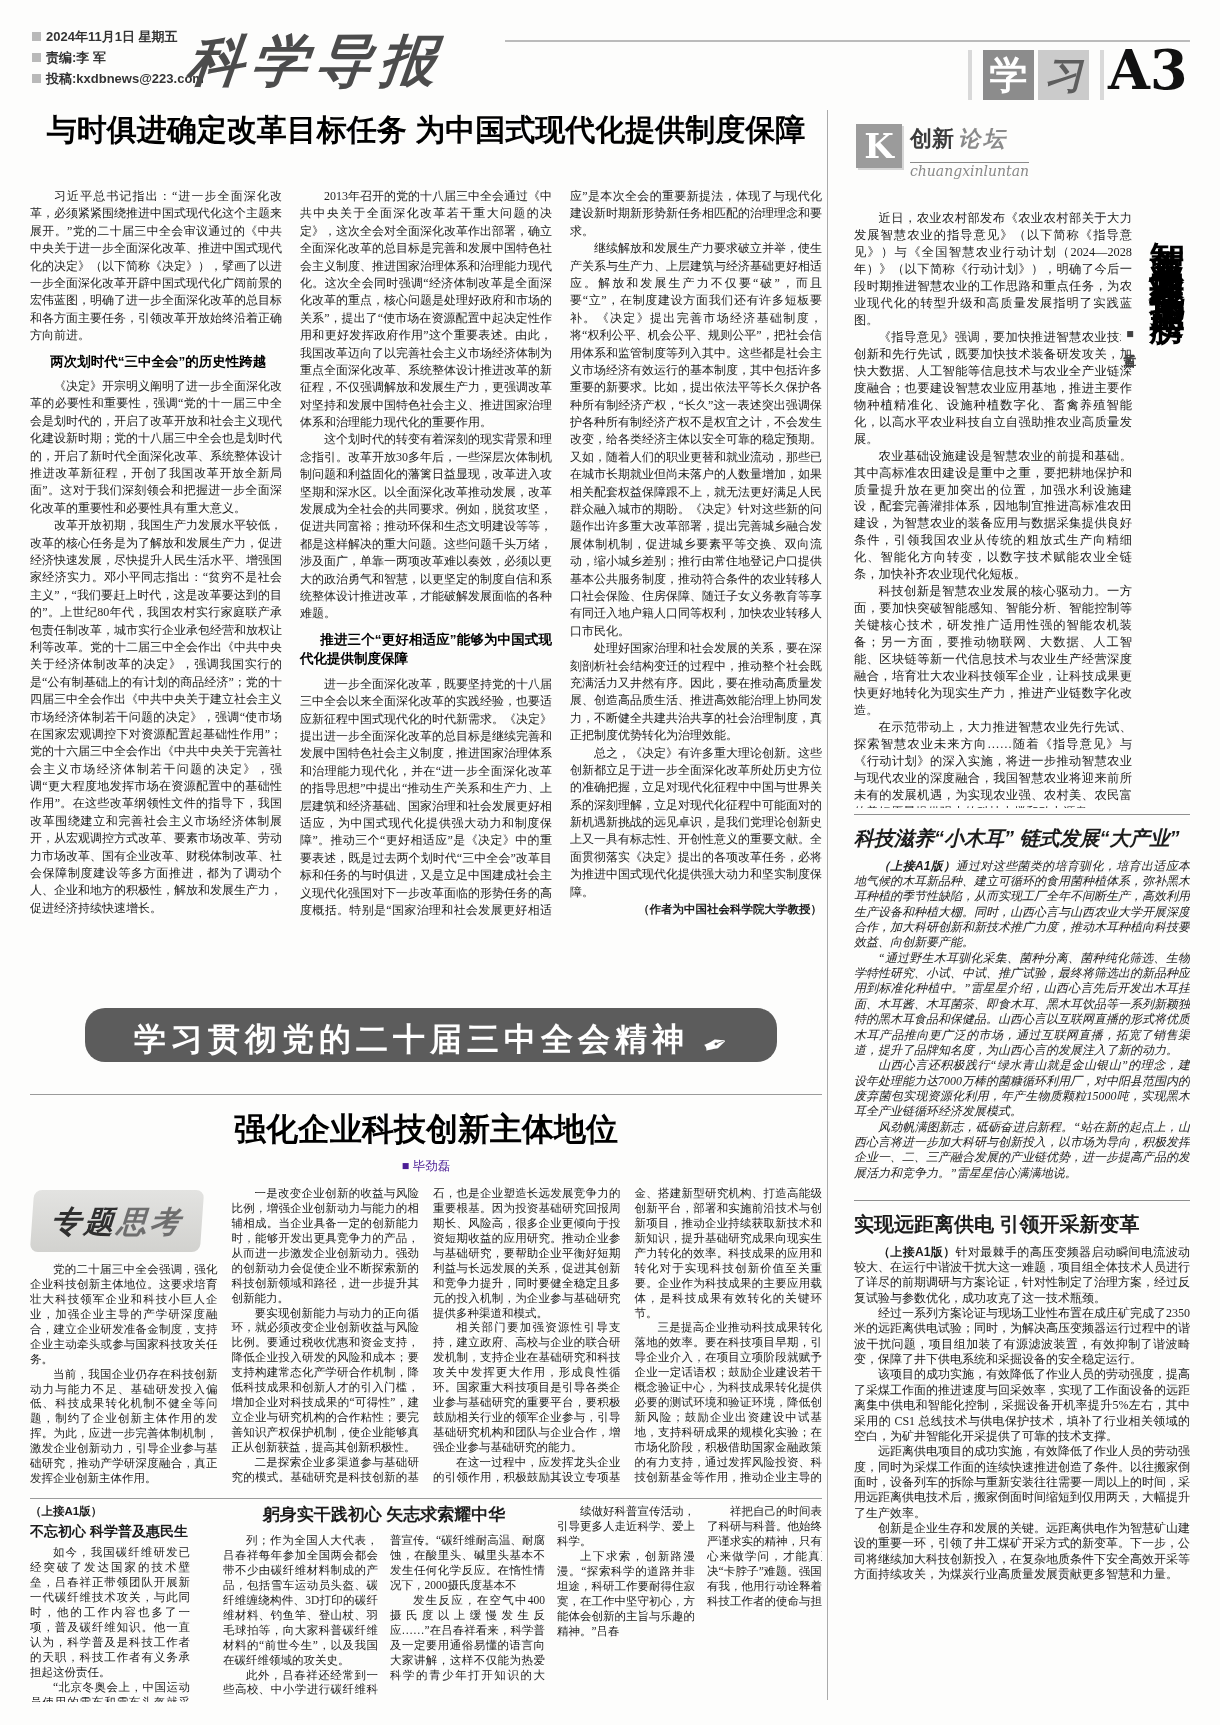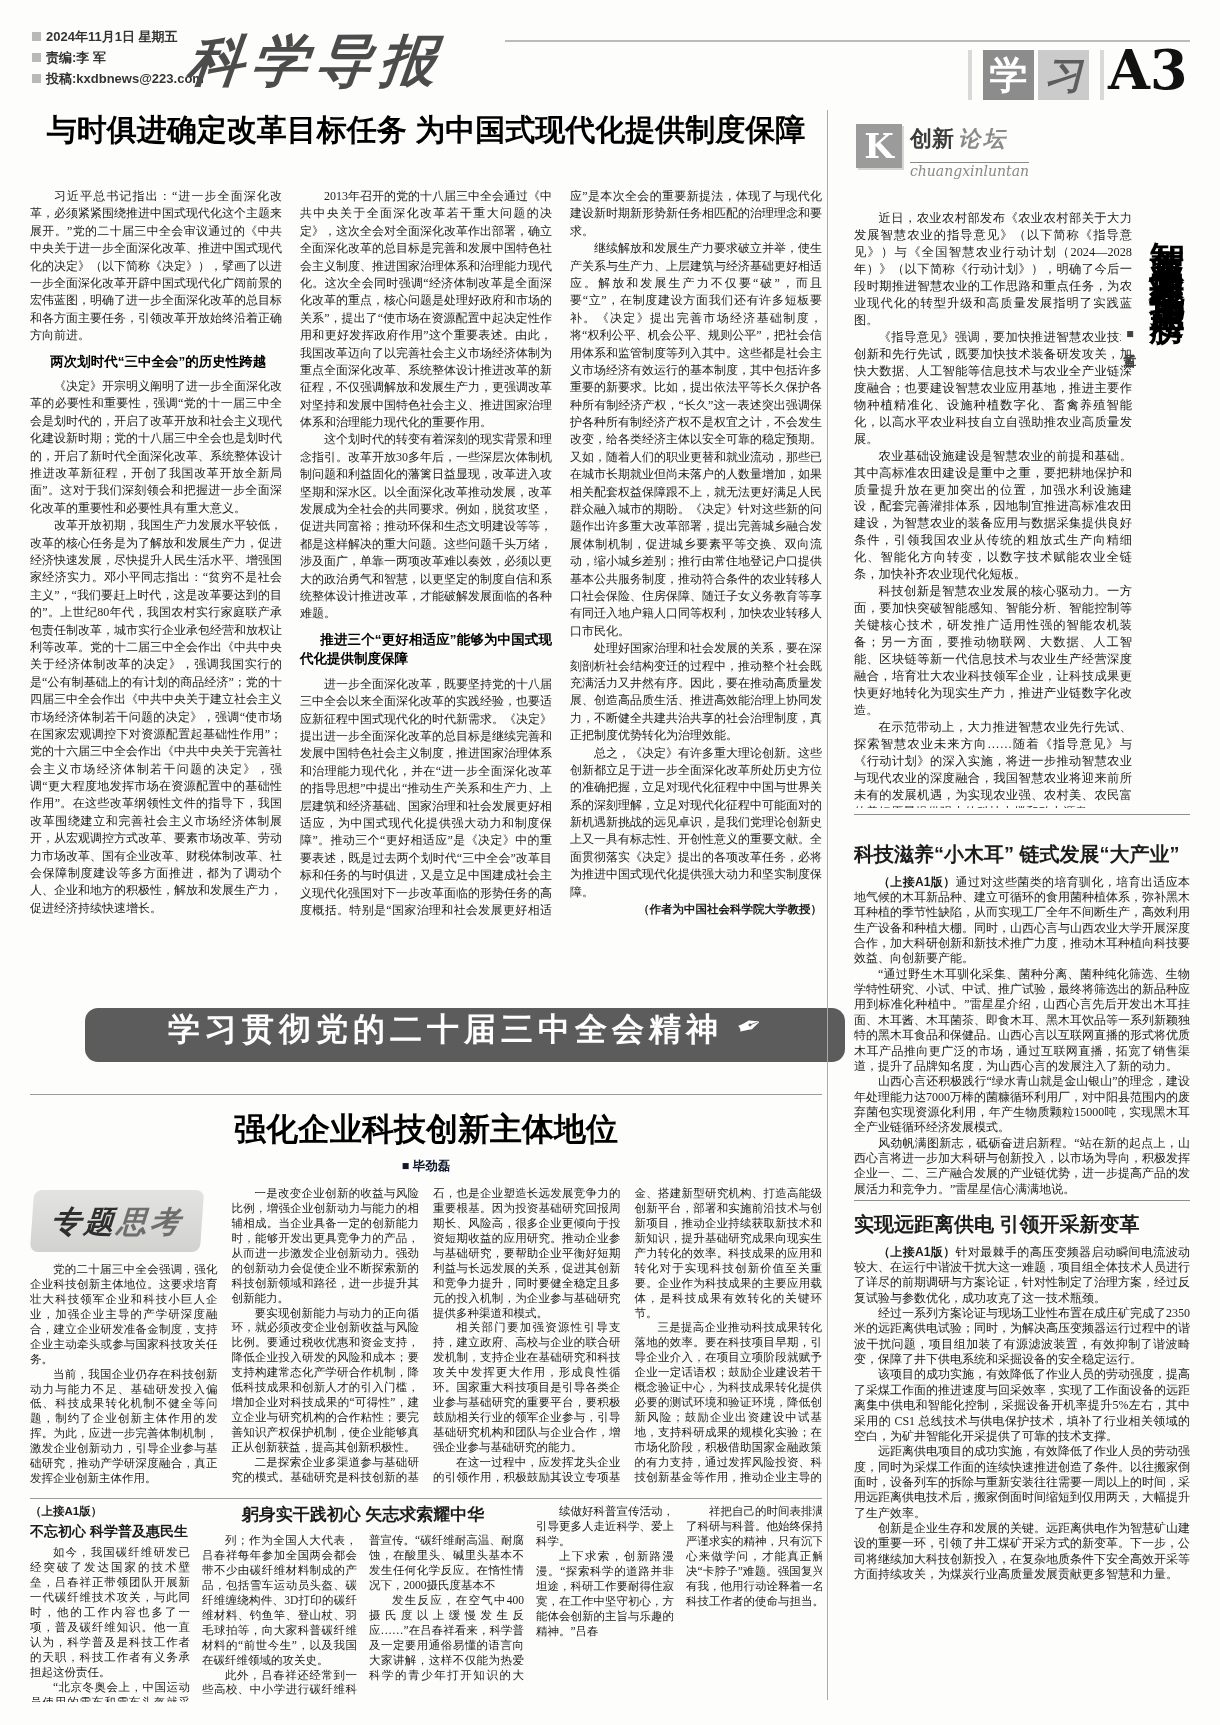--- a/index.html
+++ b/index.html
@@ -30,47 +30,47 @@
             font-family:"Liberation Sans",sans-serif;font-size:13px;font-weight:bold;color:#444;}
   .m-body{position:absolute;left:30px;top:188px;width:792px;height:806px;
           column-count:3;column-gap:18px;overflow:hidden;
           font-size:12px;line-height:1.45;text-align:justify;}
   .m-body p,.flow p{margin:0;text-indent:2em;}
   h4.t-h{margin:7px 0;font-family:"Liberation Sans",sans-serif;font-size:13.5px;
          text-indent:1.5em;color:#000;}
   p.t-author{text-align:right;font-weight:bold;text-indent:0;font-family:"Liberation Sans",sans-serif;font-size:11.5px;}
   p.t-lead b{font-family:"Liberation Sans",sans-serif;}
   
-  .banner{position:absolute;left:85px;top:1008px;width:760px;height:54px;background:#5c5c5c;
-          border-radius:13px;display:flex;align-items:flex-start;justify-content:center;gap:14px;}
+  .banner{position:absolute;left:85px;top:1008px;width:692px;height:54px;background:#5c5c5c;
+          border-radius:20px;display:flex;align-items:flex-end;justify-content:center;gap:14px;}
   .banner .txt{color:#fff;font-family:"Liberation Sans",sans-serif;font-weight:900;
                font-size:32px;letter-spacing:5px;white-space:nowrap;}
   .banner .pen{color:#fff;font-size:30px;transform:rotate(-20deg);}
   .rule-h{position:absolute;left:30px;width:792px;height:1px;background:#9a9a9a;}
   
   .e-title{position:absolute;left:30px;top:1108px;width:792px;text-align:center;
            font-family:"Liberation Sans",sans-serif;font-weight:900;font-size:32px;color:#000;}
   .e-byline{position:absolute;left:30px;top:1158px;width:792px;text-align:center;
-            font-family:"Liberation Sans",sans-serif;font-size:12.5px;font-weight:bold;color:#0f172a;}
+            font-family:"Liberation Sans",sans-serif;font-size:12.5px;font-weight:normal;color:#4c1d95;}
   .e-body{position:absolute;left:30px;top:1186px;width:792px;height:302px;
           column-count:4;column-gap:14px;overflow:hidden;
           font-size:11.5px;line-height:1.3;text-align:justify;}
   .zt-badge{width:170px;height:62px;margin:4px 0 10px 2px;background:linear-gradient(#e3e3e1,#d2d2cf);
             border-radius:8px;display:flex;align-items:center;justify-content:center;
             font-family:"DejaVu Serif",serif;font-style:italic;font-weight:bold;font-size:30px;
             letter-spacing:3px;transform:skewX(-4deg);}
   .zt-badge .b1{color:#2f2f2f;}
   .zt-badge .b2{color:#6e6e6e;}
   
   .bottom{position:absolute;left:30px;top:1504px;width:792px;height:198px;display:flex;gap:12px;
           font-size:11.5px;line-height:1.3;text-align:justify;overflow:hidden;}
   .b-col1{width:160px;flex:0 0 auto;}
   .b-link{font-family:"Liberation Sans",sans-serif;font-weight:bold;font-size:11.5px;}
   .b-t1{font-family:"Liberation Sans",sans-serif;font-weight:bold;font-size:14px;margin:3px 0 5px;}
-  .b-mid{width:322px;flex:0 0 auto;}
+  .b-mid{width:322px;flex:0 0 auto;margin-left:21px;}
   .b-t2{font-family:"Liberation Sans",sans-serif;font-weight:bold;font-size:17px;
         text-align:center;margin:0 0 7px;white-space:nowrap;}
   .b-mid .cols{column-count:2;column-gap:12px;height:168px;overflow:hidden;}
   .b-col4,.b-col5{width:138px;flex:0 0 auto;overflow:hidden;}
   .bottom p{margin:0;text-indent:2em;}
   
   .right{position:absolute;left:838px;top:110px;width:352px;height:1596px;}
   .v-rule{position:absolute;left:827px;top:110px;width:1px;height:1590px;background:#aaa;}
   .k-head{position:absolute;left:18px;top:14px;display:flex;align-items:flex-start;gap:8px;}
   .k-box{width:46px;height:44px;background:#9b9b9b;color:#fff;font-family:"DejaVu Serif",serif;
@@ -199,21 +199,21 @@
           <p class="t-p" data-name="paragraph">《指导意见》强调，要加快推进智慧农业技术创新和先行先试，既要加快技术装备研发攻关，加快大数据、人工智能等信息技术与农业全产业链深度融合；也要建设智慧农业应用基地，推进主要作物种植精准化、设施种植数字化、畜禽养殖智能化，以高水平农业科技自立自强助推农业高质量发展。</p>
           <p class="t-p" data-name="paragraph">农业基础设施建设是智慧农业的前提和基础。其中高标准农田建设是重中之重，要把耕地保护和质量提升放在更加突出的位置，加强水利设施建设，配套完善灌排体系，因地制宜推进高标准农田建设，为智慧农业的装备应用与数据采集提供良好条件，引领我国农业从传统的粗放式生产向精细化、智能化方向转变，以数字技术赋能农业全链条，加快补齐农业现代化短板。</p>
           <p class="t-p" data-name="paragraph">科技创新是智慧农业发展的核心驱动力。一方面，要加快突破智能感知、智能分析、智能控制等关键核心技术，研发推广适用性强的智能农机装备；另一方面，要推动物联网、大数据、人工智能、区块链等新一代信息技术与农业生产经营深度融合，培育壮大农业科技领军企业，让科技成果更快更好地转化为现实生产力，推进产业链数字化改造。</p>
           <p class="t-p" data-name="paragraph">在示范带动上，大力推进智慧农业先行先试、探索智慧农业未来方向……随着《指导意见》与《行动计划》的深入实施，将进一步推动智慧农业与现代农业的深度融合，我国智慧农业将迎来前所未有的发展机遇，为实现农业强、农村美、农民富的美好愿景提供强大的科技支撑和动力源泉。</p>
         </div>
       <div class="zh-vbyline" data-name="smart-agriculture-byline">■ 孟哲</div>
       <div class="zh-vtitle" data-name="smart-agriculture-vertical-title">智慧农业为农业现代化插上翅膀</div>
     </div>
 
     <div class="r-rule" style="top:704px;" data-name="right-article-rule"></div>
-    <div class="r-art" style="top:732px;height:366px;" data-name="fungus-industry-article">
+    <div class="r-art" style="top:716px;height:366px;font-style:italic;" data-name="fungus-industry-article">
       <h3 class="r-title" data-name="fungus-industry-title">科技滋养“小木耳”  链式发展“大产业”</h3>
       <div data-name="fungus-industry-body" style="display:contents;"><p class="t-lead" data-name="paragraph" style="text-indent: 2em;"><b>（上接A1版）</b>通过对这些菌类的培育驯化，培育出适应本地气候的木耳新品种、建立可循环的食用菌种植体系，弥补黑木耳种植的季节性缺陷，从而实现工厂全年不间断生产，高效利用生产设备和种植大棚。同时，山西心言与山西农业大学开展深度合作，加大科研创新和新技术推广力度，推动木耳种植向科技要效益、向创新要产能。</p><p class="t-p" data-name="paragraph">“通过野生木耳驯化采集、菌种分离、菌种纯化筛选、生物学特性研究、小试、中试、推广试验，最终将筛选出的新品种应用到标准化种植中。”雷星星介绍，山西心言先后开发出木耳挂面、木耳酱、木耳菌茶、即食木耳、黑木耳饮品等一系列新颖独特的黑木耳食品和保健品。山西心言以互联网直播的形式将优质木耳产品推向更广泛的市场，通过互联网直播，拓宽了销售渠道，提升了品牌知名度，为山西心言的发展注入了新的动力。</p><p class="t-p" data-name="paragraph">山西心言还积极践行“绿水青山就是金山银山”的理念，建设年处理能力达7000万棒的菌糠循环利用厂，对中阳县范围内的废弃菌包实现资源化利用，年产生物质颗粒15000吨，实现黑木耳全产业链循环经济发展模式。</p><p class="t-p" data-name="paragraph">风劲帆满图新志，砥砺奋进启新程。“站在新的起点上，山西心言将进一步加大科研与创新投入，以市场为导向，积极发挥企业一、二、三产融合发展的产业链优势，进一步提高产品的发展活力和竞争力。”雷星星信心满满地说。</p></div>
     </div>
 
     <div class="r-rule" style="top:1090px;" data-name="right-article-rule"></div>
     <div class="r-art" style="top:1102px;height:490px;" data-name="remote-power-article">
       <h3 class="r-title" data-name="remote-power-title">实现远距离供电  引领开采新变革</h3>
       <div data-name="remote-power-body" style="display:contents;"><p class="t-lead" data-name="paragraph" style="text-indent: 2em;"><b>（上接A1版）</b>针对最棘手的高压变频器启动瞬间电流波动较大、在运行中谐波干扰大这一难题，项目组全体技术人员进行了详尽的前期调研与方案论证，针对性制定了治理方案，经过反复试验与参数优化，成功攻克了这一技术瓶颈。</p><p class="t-p" data-name="paragraph">经过一系列方案论证与现场工业性布置在成庄矿完成了2350米的远距离供电试验；同时，为解决高压变频器运行过程中的谐波干扰问题，项目组加装了有源滤波装置，有效抑制了谐波畸变，保障了井下供电系统和采掘设备的安全稳定运行。</p><p class="t-p" data-name="paragraph">该项目的成功实施，有效降低了作业人员的劳动强度，提高了采煤工作面的推进速度与回采效率，实现了工作面设备的远距离集中供电和智能化控制，采掘设备开机率提升5%左右，其中采用的 CS1 总线技术与供电保护技术，填补了行业相关领域的空白，为矿井智能化开采提供了可靠的技术支撑。</p><p class="t-p" data-name="paragraph">远距离供电项目的成功实施，有效降低了作业人员的劳动强度，同时为采煤工作面的连续快速推进创造了条件。以往搬家倒面时，设备列车的拆除与重新安装往往需要一周以上的时间，采用远距离供电技术后，搬家倒面时间缩短到仅用两天，大幅提升了生产效率。</p><p class="t-p" data-name="paragraph">创新是企业生存和发展的关键。远距离供电作为智慧矿山建设的重要一环，引领了井工煤矿开采方式的新变革。下一步，公司将继续加大科技创新投入，在复杂地质条件下安全高效开采等方面持续攻关，为煤炭行业高质量发展贡献更多智慧和力量。</p></div>
     </div>
   </div>

